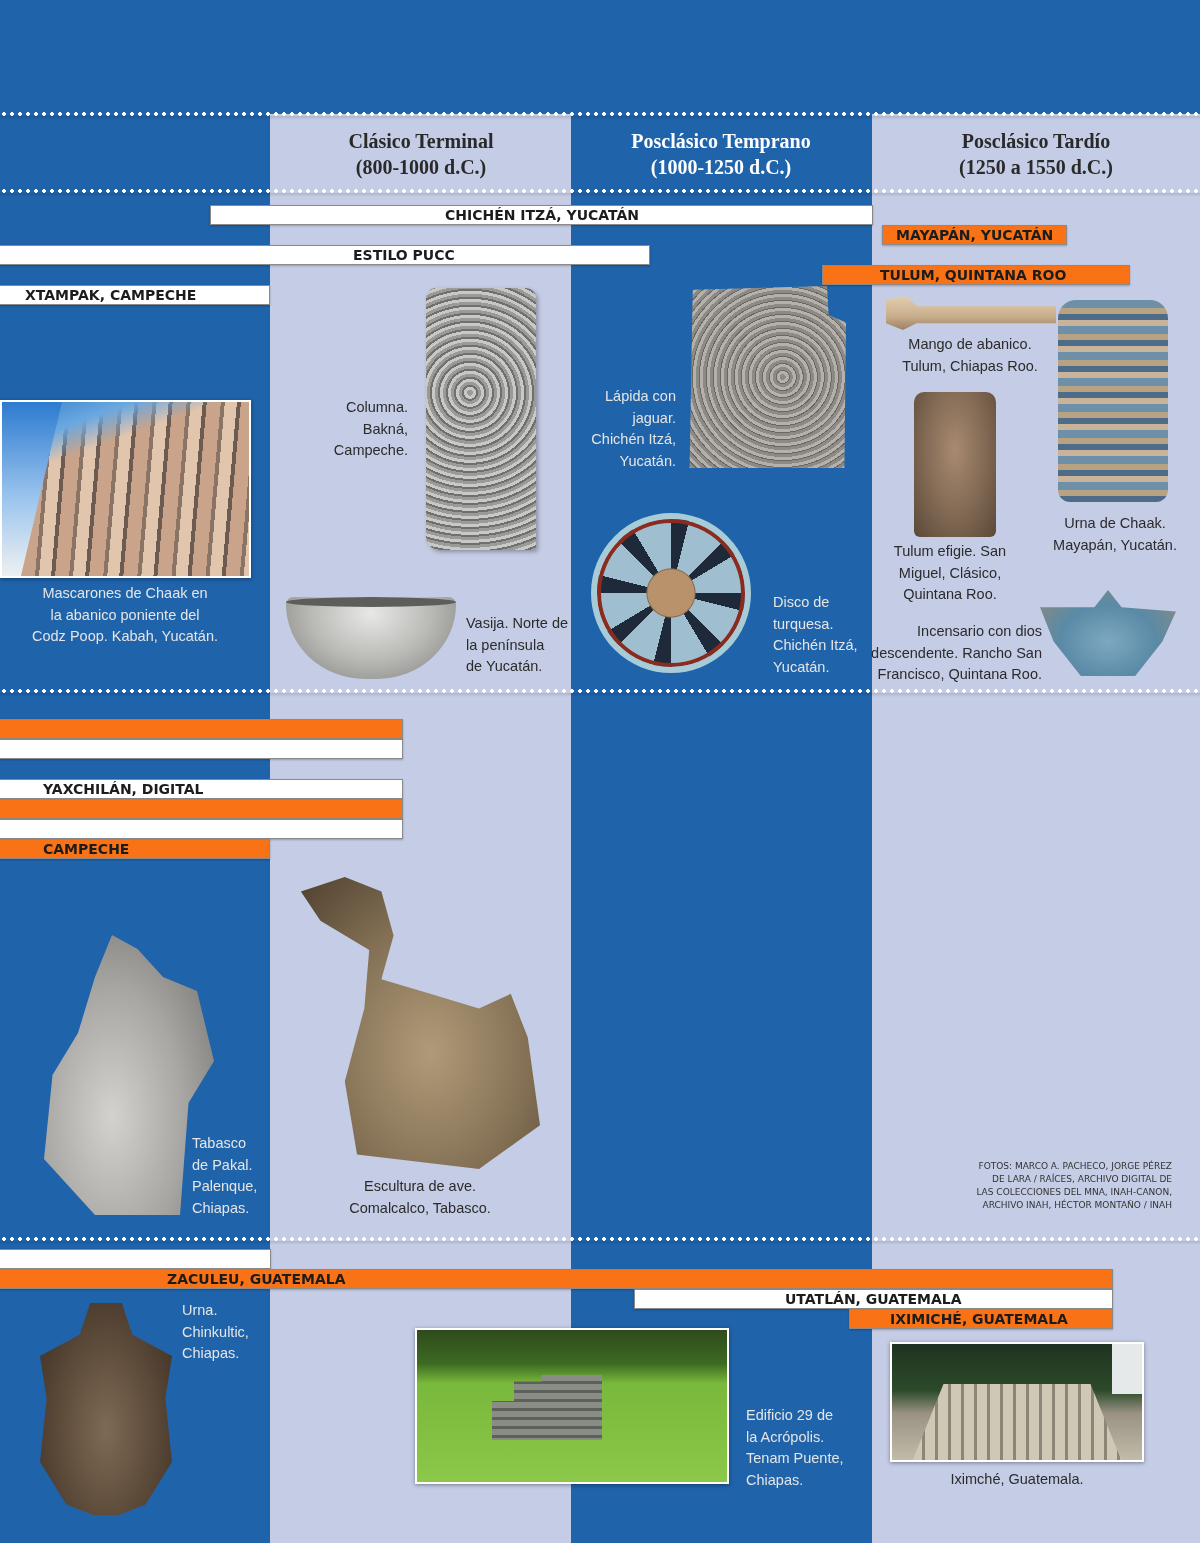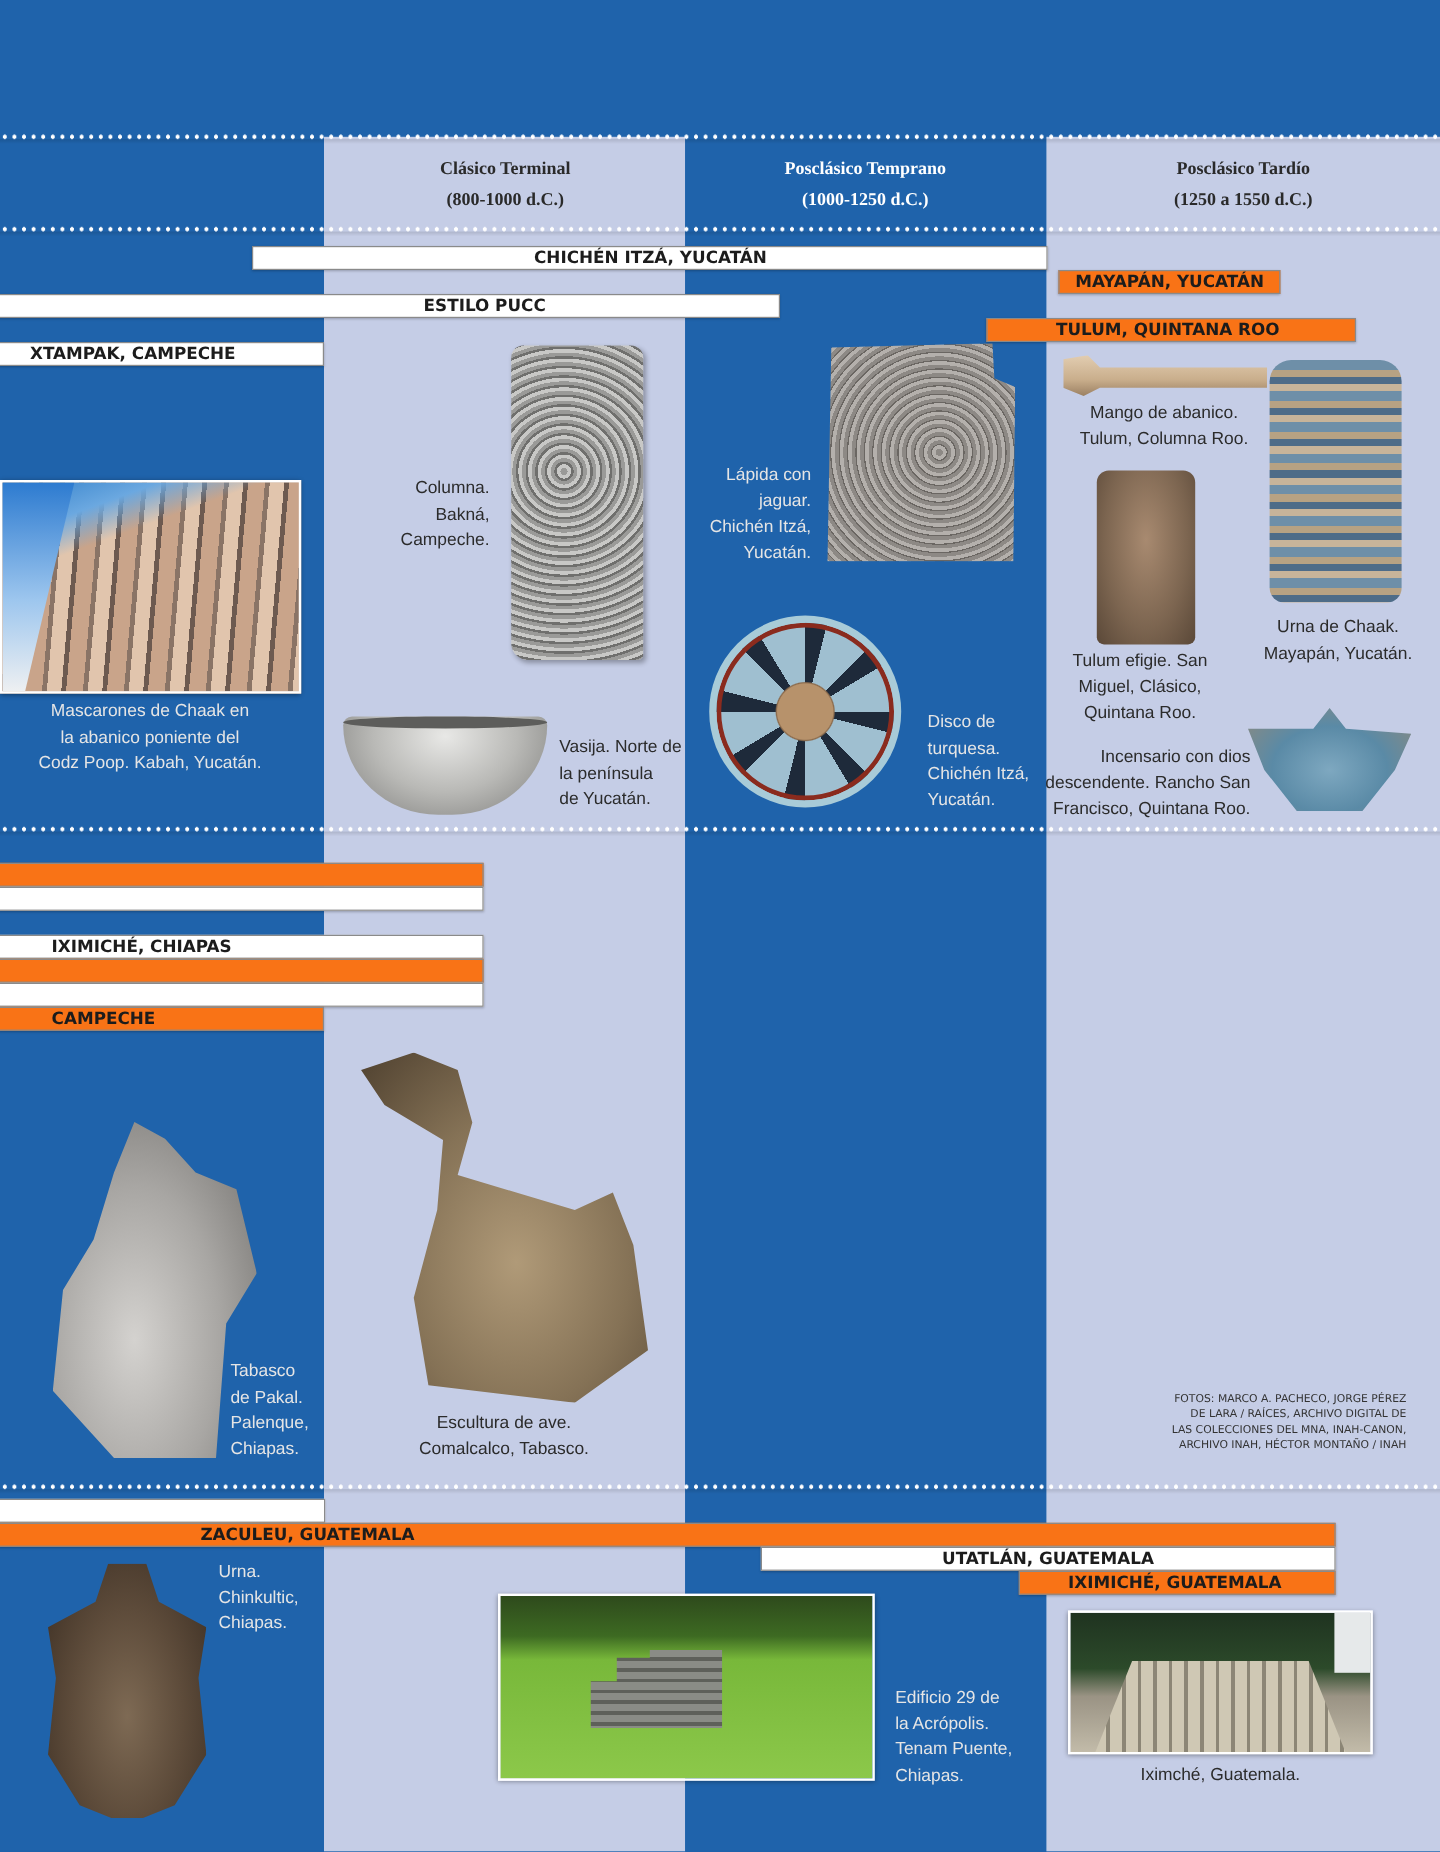--- a/index.html
+++ b/index.html
@@ -11,21 +11,21 @@
   .col.light { background: #c5cde6; }
 
   .dots { position: absolute; left: 0; width: 1200px; height: 4px;
     background-image: radial-gradient(circle, #ffffff 1.6px, transparent 1.9px);
     background-size: 8px 4px; background-repeat: repeat-x; z-index: 6; }
   .dots::after { content: ""; position: absolute; left: 0; right: 0; top: 4px; height: 4px;
     background: linear-gradient(rgba(0,0,0,0.12), rgba(0,0,0,0)); }
 
   .period { position: absolute; top: 128px; width: 300px; text-align: center;
     font-family: "Liberation Serif", "DejaVu Serif", serif; font-weight: bold;
-    font-size: 15px; line-height: 26px; z-index: 5; }
+    font-size: 20px; line-height: 26px; z-index: 5; }
   .period.on-light { color: #2a2a2a; }
   .period.on-dark { color: #ffffff; }
 
   .bar { position: absolute; height: 20px; border: 1px solid #8a8a8a; z-index: 4;
     font-family: "DejaVu Sans", sans-serif; font-weight: bold; font-size: 14px;
     line-height: 18px; color: #1c1c1c; white-space: nowrap; overflow: hidden;
     box-shadow: 0 1px 2px rgba(0,0,0,0.25); }
   .bar.white { background: #ffffff; }
   .bar.yellow { background: #f97316; }
   .bar .lbl { position: absolute; top: 0; }
@@ -135,21 +135,21 @@
   <span>turquesa.</span>
   <span>Chichén Itzá,</span>
   <span>Yucatán.</span>
 </div>
 
 <div class="obj" style="left:886px;top:296px;width:170px;height:34px;
   clip-path: polygon(0 10%, 12% 0, 18% 30%, 100% 30%, 100% 80%, 18% 80%, 10% 100%, 0 80%);
   background: linear-gradient(180deg, #e2cdb1 0%, #c9ae8c 60%, #9b8062 100%);"></div>
 <div class="cap k c" style="left:880px;top:334px;width:180px;">
   <span>Mango de abanico.</span>
-  <span>Tulum, Columna Roo.</span>
+  <span>Tulum, Chiapas Roo.</span>
 </div>
 
 <div class="obj" style="left:1058px;top:300px;width:110px;height:202px;border-radius:18px 18px 12px 12px;
   background: repeating-linear-gradient(180deg, #6e8fa8 0 8px, #b7a283 8px 14px, #4e6c88 14px 20px, #c7b49a 20px 26px);"></div>
 <div class="cap k c" style="left:1050px;top:513px;width:130px;">
   <span>Urna de Chaak.</span>
   <span>Mayapán, Yucatán.</span>
 </div>
 
 <div class="obj" style="left:914px;top:392px;width:82px;height:145px;border-radius:10px 10px 6px 6px;
@@ -169,21 +169,21 @@
   <span>Francisco, Quintana Roo.</span>
 </div>
 
 <div class="bar yellow" style="left:-2px;top:719px;width:405px;">
   <span class="lbl" style="left:44px;"></span>
 </div>
 <div class="bar white" style="left:-2px;top:739px;width:405px;">
   <span class="lbl" style="left:44px;"></span>
 </div>
 <div class="bar white" style="left:-2px;top:779px;width:405px;">
-  <span class="lbl" style="left:44px;">IXIMICHÉ, CHIAPAS</span>
+  <span class="lbl" style="left:44px;">YAXCHILÁN, DIGITAL</span>
 </div>
 <div class="bar yellow" style="left:-2px;top:799px;width:405px;">
   <span class="lbl" style="left:44px;"></span>
 </div>
 <div class="bar white" style="left:-2px;top:819px;width:405px;">
   <span class="lbl" style="left:44px;"></span>
 </div>
 <div class="bar yellow" style="left:-2px;top:839px;width:272px;">
   <span class="lbl" style="left:44px;">CAMPECHE</span>
 </div>

